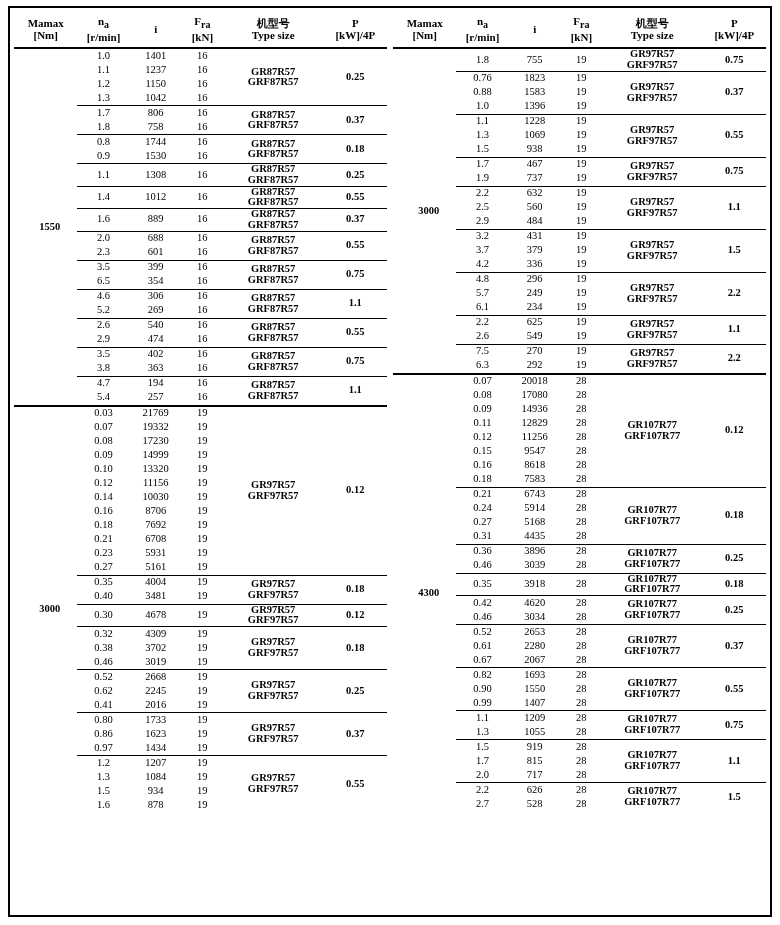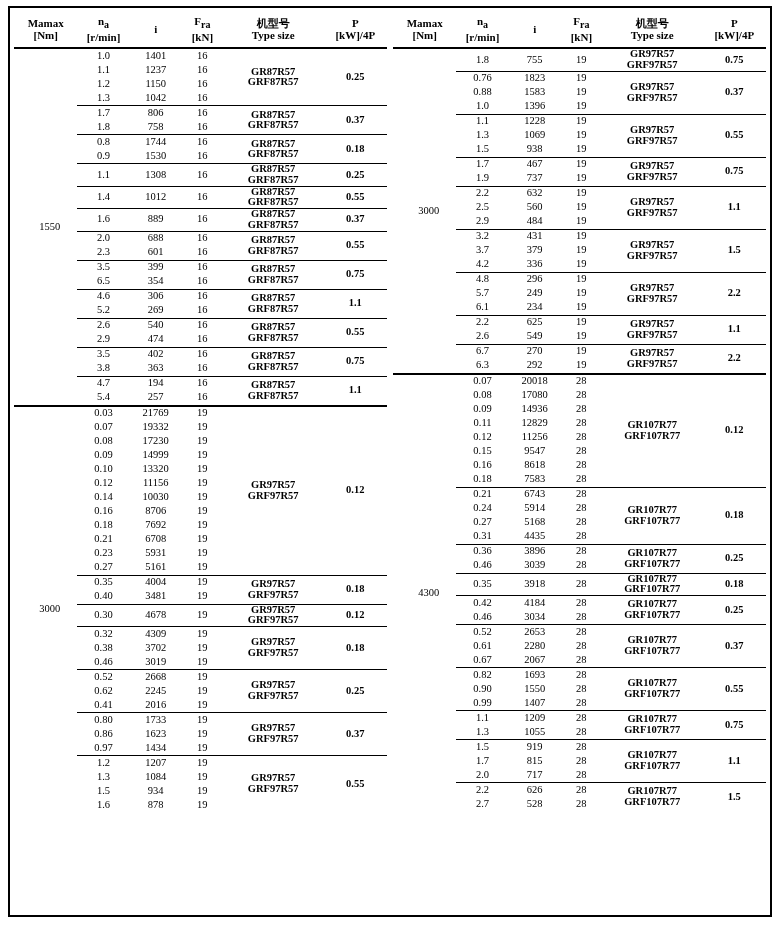--- a/index.html
+++ b/index.html
@@ -14,21 +14,21 @@
   .hdr td{text-align:center;vertical-align:middle;font-weight:bold;font-size:11px;line-height:1.15;padding:3px 0 4px 0;}
   .hdr{border-bottom:2px solid #000;}
   .sub{font-size:10px;font-weight:bold;}
   .cw1{width:17%;}
   .cw2{width:14%;}
   .cw3{width:14%;}
   .cw4{width:11%;}
   .cw5{width:27%;}
   .cw6{width:17%;}
   .r td{font-size:10.5px;line-height:1.02;height:14px;text-align:center;vertical-align:middle;}
-  .mam{font-weight:normal;font-size:14px;text-align:left;padding-left:8px;vertical-align:top;}
+  .mam{font-weight:bold;font-size:14px;text-align:left;padding-left:8px;vertical-align:top;}
   .type{font-weight:bold;font-size:11px;text-align:center;line-height:1.05;}
   .pw{font-weight:bold;font-size:11px;text-align:center;}
   .bt td{border-top:1px solid #000;}
   .bt2 td{border-top:2px solid #000;}
   .na-col{font-size:10.5px;}
   .i-col{font-size:10.5px;}
   .fra-col{font-size:10.5px;}
 </style>
 </head>
 <body>
@@ -542,21 +542,21 @@
               <td class="fra-col">19</td>
               <td class="type" rowspan="2">GR97R57<br>GRF97R57</td>
               <td class="pw" rowspan="2">1.1</td>
             </tr>
             <tr class="r">
               <td class="na-col">2.6</td>
               <td class="i-col">549</td>
               <td class="fra-col">19</td>
             </tr>
             <tr class="r bt">
-              <td class="na-col">6.7</td>
+              <td class="na-col">7.5</td>
               <td class="i-col">270</td>
               <td class="fra-col">19</td>
               <td class="type" rowspan="2">GR97R57<br>GRF97R57</td>
               <td class="pw" rowspan="2">2.2</td>
             </tr>
             <tr class="r">
               <td class="na-col">6.3</td>
               <td class="i-col">292</td>
               <td class="fra-col">19</td>
             </tr>
@@ -639,21 +639,21 @@
             </tr>
             <tr class="r bt">
               <td class="na-col">0.35</td>
               <td class="i-col">3918</td>
               <td class="fra-col">28</td>
               <td class="type" rowspan="1">GR107R77<br>GRF107R77</td>
               <td class="pw" rowspan="1">0.18</td>
             </tr>
             <tr class="r bt">
               <td class="na-col">0.42</td>
-              <td class="i-col">4184</td>
+              <td class="i-col">4620</td>
               <td class="fra-col">28</td>
               <td class="type" rowspan="2">GR107R77<br>GRF107R77</td>
               <td class="pw" rowspan="2">0.25</td>
             </tr>
             <tr class="r">
               <td class="na-col">0.46</td>
               <td class="i-col">3034</td>
               <td class="fra-col">28</td>
             </tr>
             <tr class="r bt">

